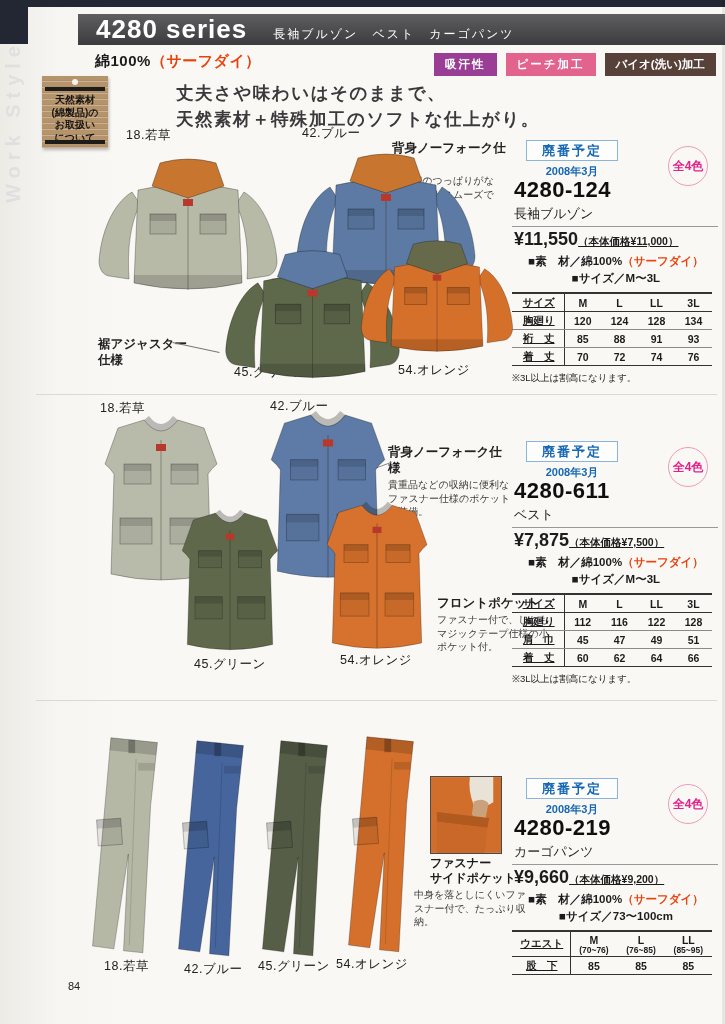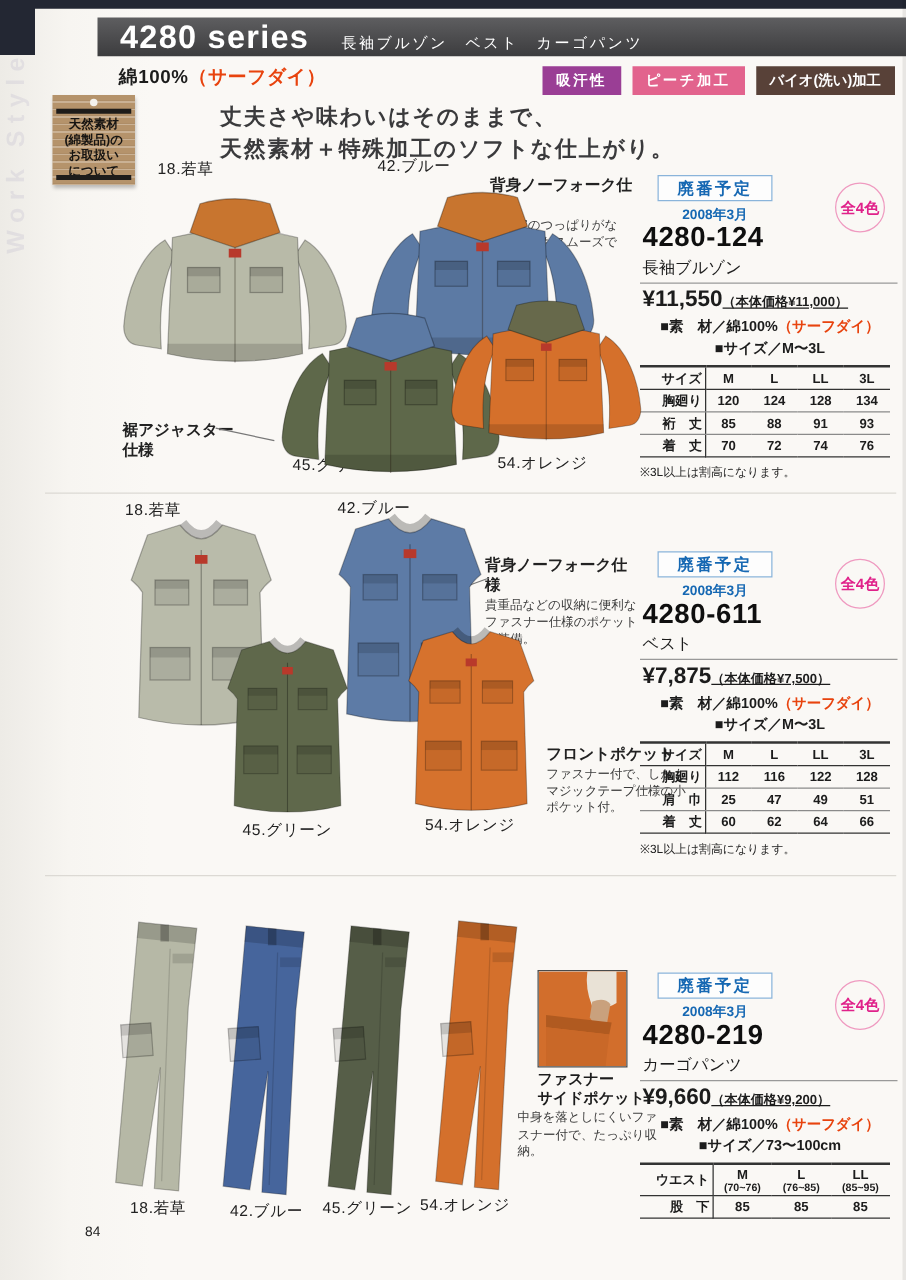--- a/index.html
+++ b/index.html
@@ -68,21 +68,21 @@
   .rule { border:none; border-top:1px solid #999; margin:1px 0 2px; }
   .price-line { margin:1px 0 4px 2px; white-space:nowrap; }
   .price { font-size:18px; font-weight:bold; }
   .base { font-size:10.5px; font-weight:bold;text-decoration:underline; }
   .spec { font-size:11.5px; font-weight:bold; margin:2px 0 2px 2px; white-space:nowrap;text-align:center; }
 
   .size-table { border-collapse:collapse; margin-top:6px; width:200px; table-layout:fixed; }
   .size-table th, .size-table td { font-size:10.5px; font-weight:600; text-align:center; padding:1.5px 2px; border-bottom:1px solid #8a8a8a; }
   .size-table thead th { border-top:2px solid #333; border-bottom:1.5px solid #333; }
   .size-table tbody tr:last-child th, .size-table tbody tr:last-child td { border-bottom:1.5px solid #333; }
-  .size-table .c0 { border-right:1.5px solid #333; text-align:right; padding-left:4px; width:52px; }
+  .size-table .c0 { border-right:1.5px solid #333; text-align:center; padding-left:4px; width:52px;text-decoration:underline; }
   .size-table .rng { display:block; font-size:8.5px; font-weight:600; line-height:9px; }
   .note { font-size:9.5px; margin-top:5px; color:#222; }
 
   .inset { position:absolute; left:430px; top:776px; width:72px; height:78px; border:1px solid #4a4a4a; overflow:hidden; }
   .caption { position:absolute; left:430px; top:856px; font-size:12px; font-weight:bold; line-height:15px; }
   .caption span { display:block; }
   .caption-body { position:absolute; left:414px; top:888px; width:112px; font-size:10px; line-height:13.5px; color:#3c3c3c; }
 
   .page-num { position:absolute; left:68px; top:980px; font-size:11px; color:#222; }
 </style>
@@ -401,21 +401,21 @@
       <tbody>
         <tr>
             <th class="c0">胸廻り</th>
             <td>112</td>
             <td>116</td>
             <td>122</td>
             <td>128</td>
           </tr>
         <tr>
             <th class="c0">肩　巾</th>
-            <td>25</td>
+            <td>45</td>
             <td>47</td>
             <td>49</td>
             <td>51</td>
           </tr>
         <tr>
             <th class="c0">着　丈</th>
             <td>60</td>
             <td>62</td>
             <td>64</td>
             <td>66</td>

